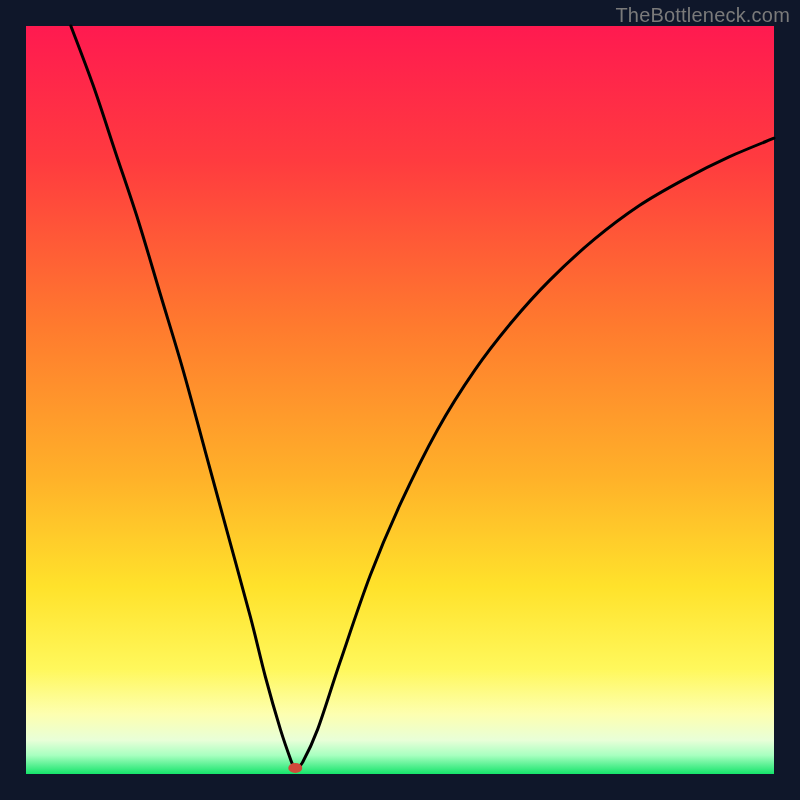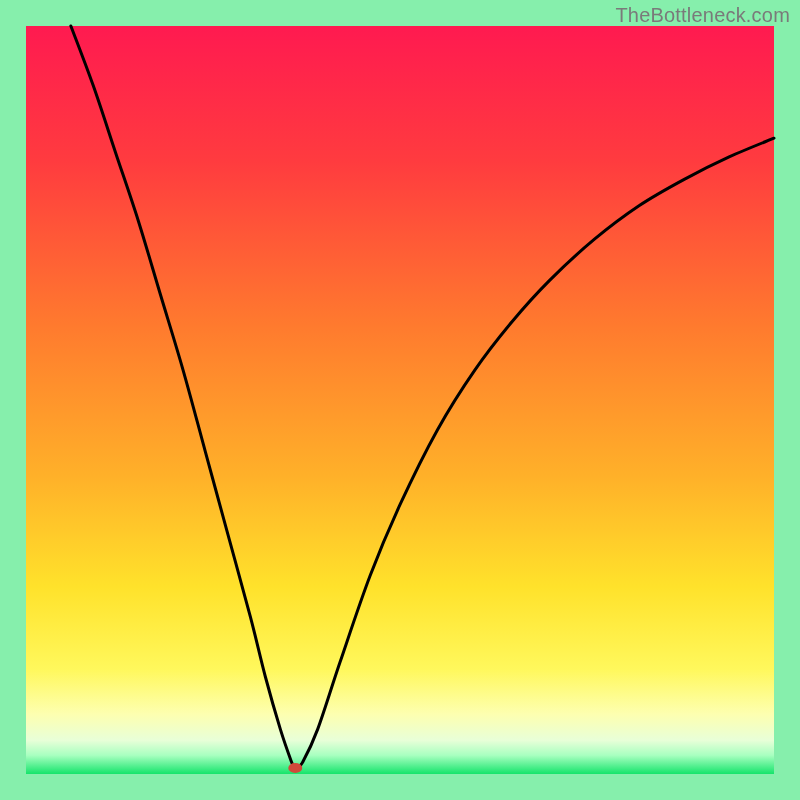--- a/index.html
+++ b/index.html
@@ -7,21 +7,21 @@
     padding: 0;
     width: 800px;
     height: 800px;
     overflow: hidden;
     background: #000;
     font-family: Arial, Helvetica, sans-serif;
   }
   .frame {
     position: absolute;
     inset: 0;
-    background: #86efac;
+    background: #0f172a;
   }
   .plot-area {
     position: absolute;
     left: 26px;
     top: 26px;
     width: 748px;
     height: 748px;
     
   }
   .watermark {

